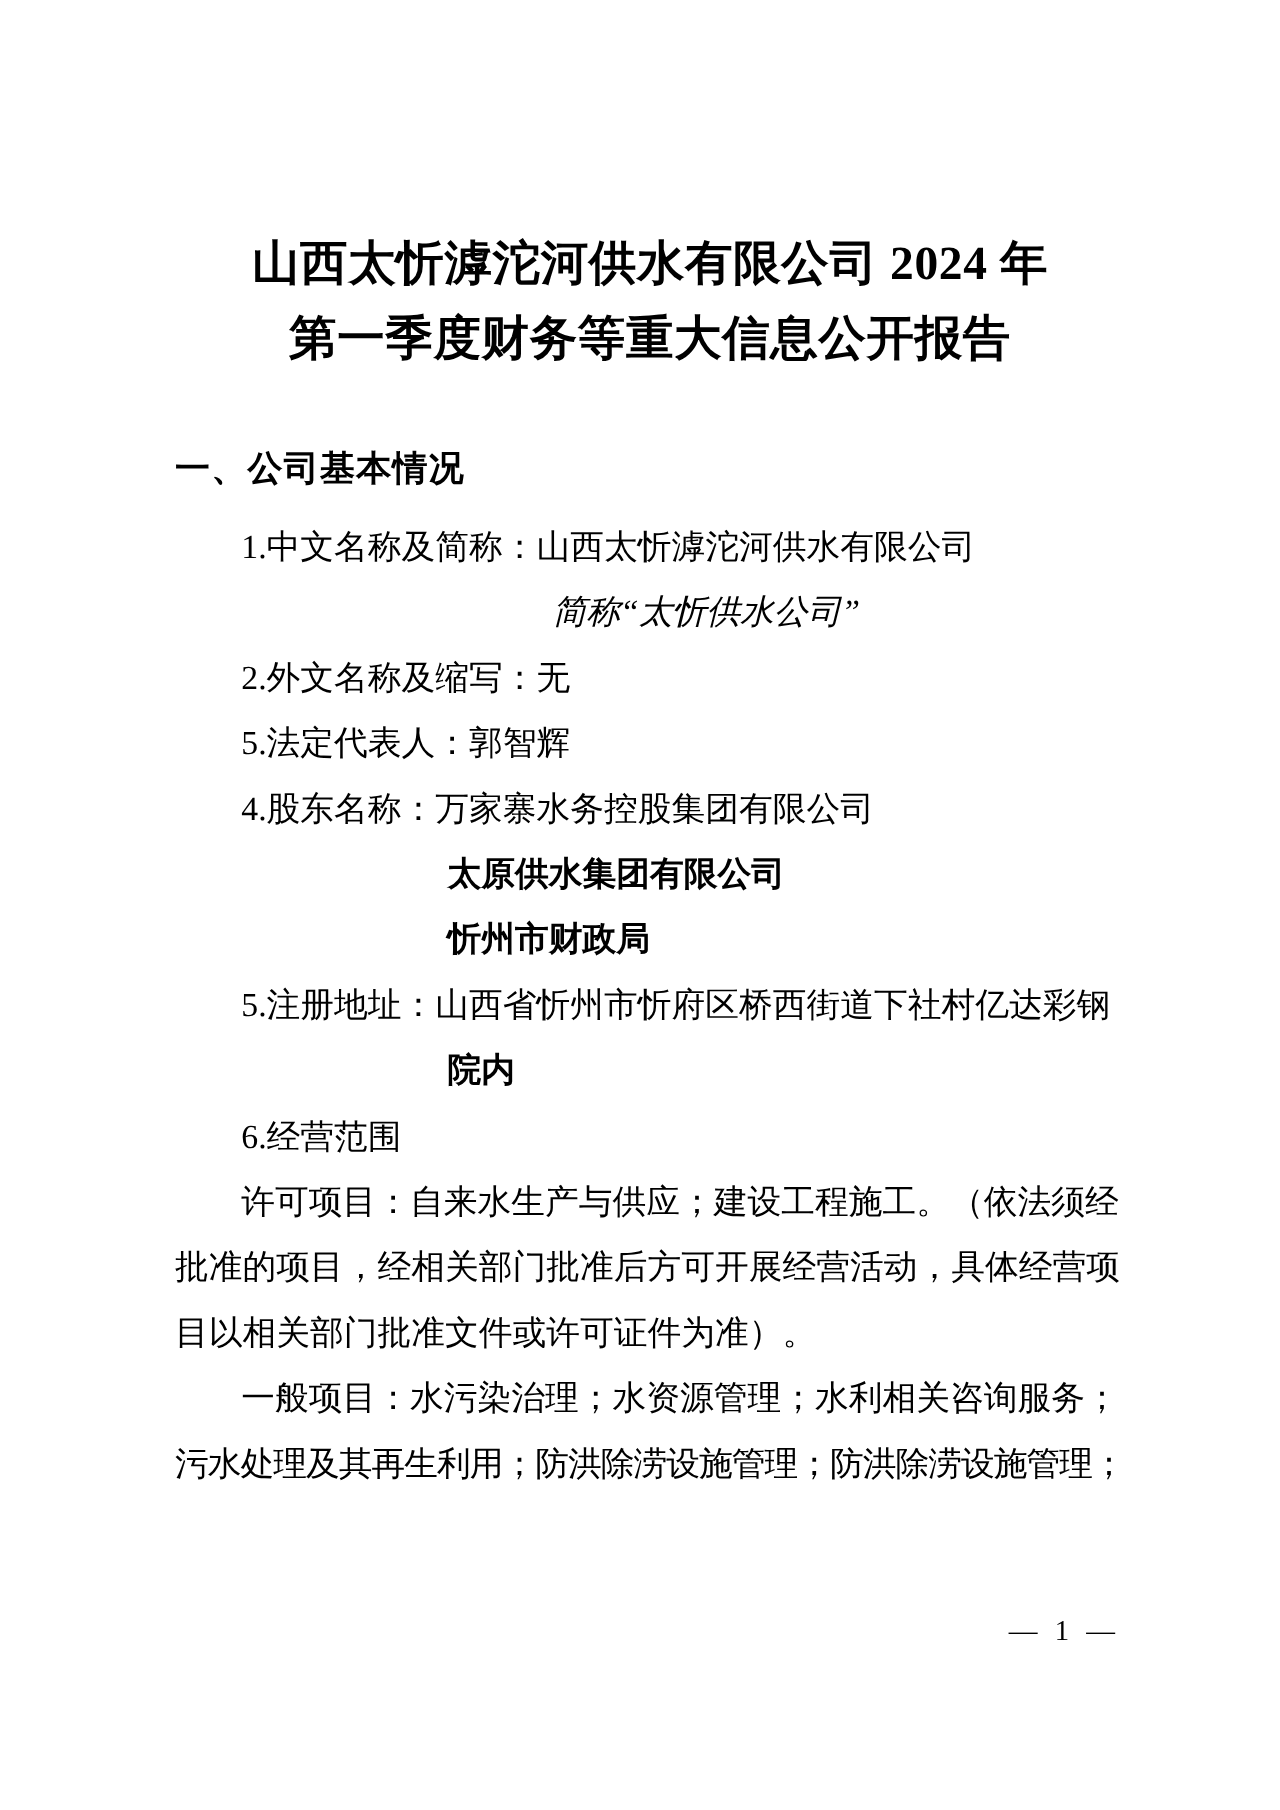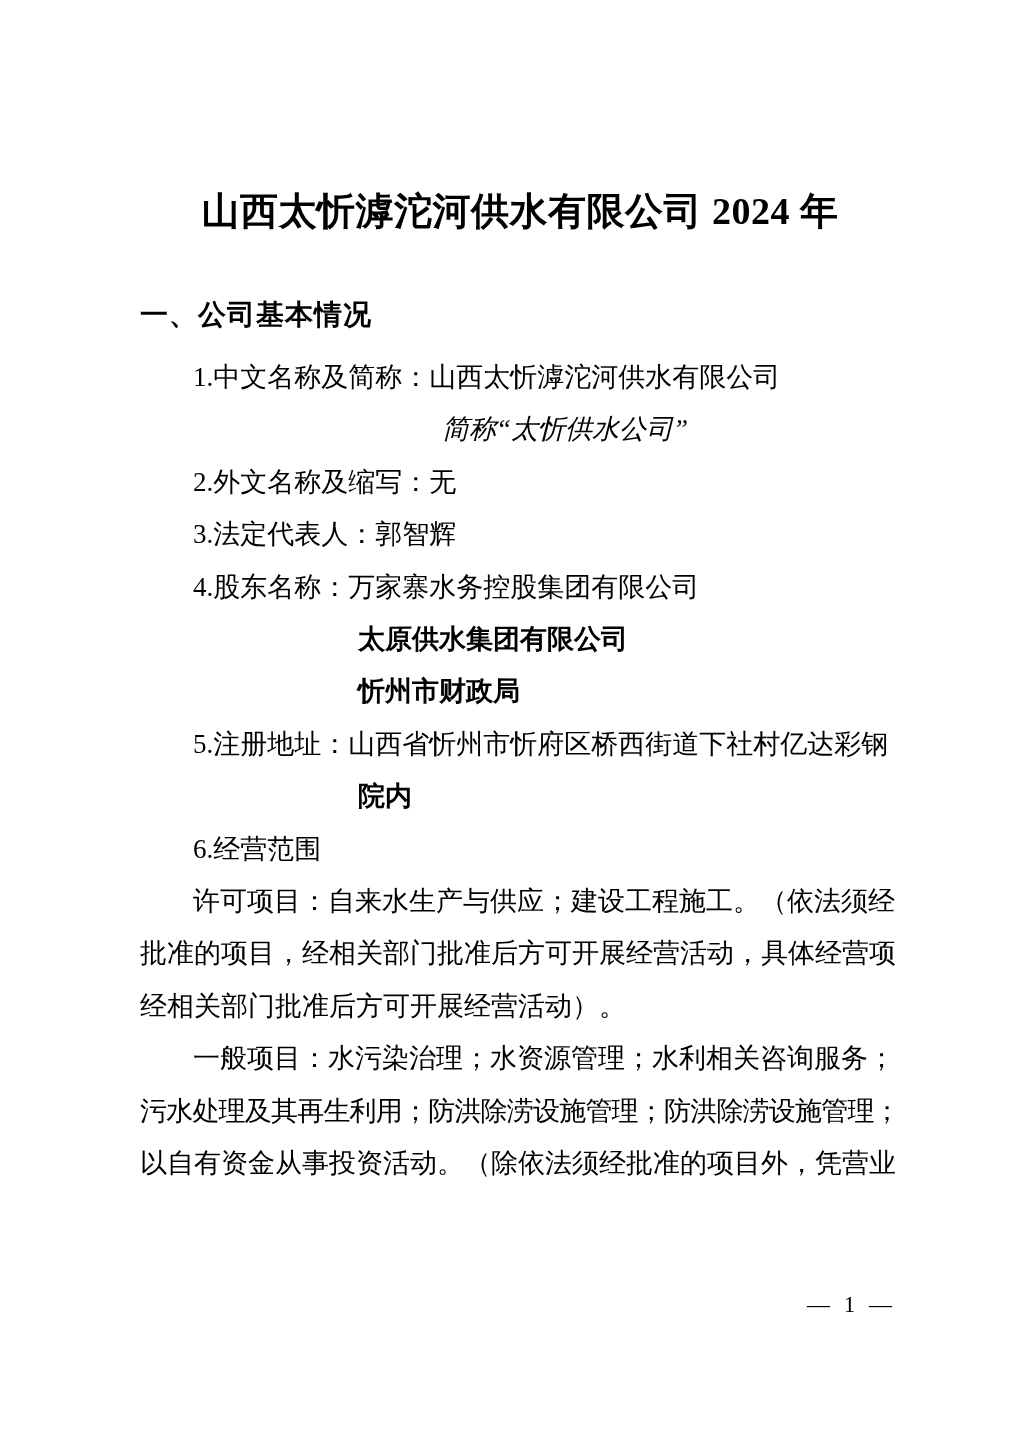--- a/index.html
+++ b/index.html
@@ -69,47 +69,47 @@
   }
 </style>
 </head>
 <body>
 
 <div class="page">
   <div class="content">
 
     <h1 class="title">
       <div class="title-line">山西太忻滹沱河供水有限公司 2024 年</div>
+      <div class="title-line">第一季度财务等重大信息公开报告</div>
     </h1>
 
     <div class="heading">一、公司基本情况</div>
 
     <div class="body-text">
 
       <div class="line ind-item">1.中文名称及简称：山西太忻滹沱河供水有限公司</div>
       <div class="line ind-quote">简称“太忻供水公司”</div>
 
       <div class="line ind-item">2.外文名称及缩写：无</div>
 
-      <div class="line ind-item">3.法定代表人：郭智辉</div>
+      <div class="line ind-item">5.法定代表人：郭智辉</div>
 
       <div class="line ind-item">4.股东名称：万家寨水务控股集团有限公司</div>
       <div class="line ind-value">太原供水集团有限公司</div>
       <div class="line ind-value">忻州市财政局</div>
 
       <div class="line ind-item">5.注册地址：山西省忻州市忻府区桥西街道下社村亿达彩钢</div>
       <div class="line ind-value">院内</div>
 
       <div class="line ind-item">6.经营范围</div>
 
       <div class="line ind-item">许可项目：自来水生产与供应；建设工程施工。（依法须经</div>
       <div class="line">批准的项目，经相关部门批准后方可开展经营活动，具体经营项</div>
-      <div class="line">经相关部门批准后方可开展经营活动）。</div>
+      <div class="line">目以相关部门批准文件或许可证件为准）。</div>
 
       <div class="line ind-item">一般项目：水污染治理；水资源管理；水利相关咨询服务；</div>
       <div class="line compress">污水处理及其再生利用；防洪除涝设施管理；防洪除涝设施管理；</div>
-      <div class="line">以自有资金从事投资活动。（除依法须经批准的项目外，凭营业</div>
 
     </div>
   </div>
 
   <div class="footer">— 1 —</div>
 </div>
 
 </body></html>

